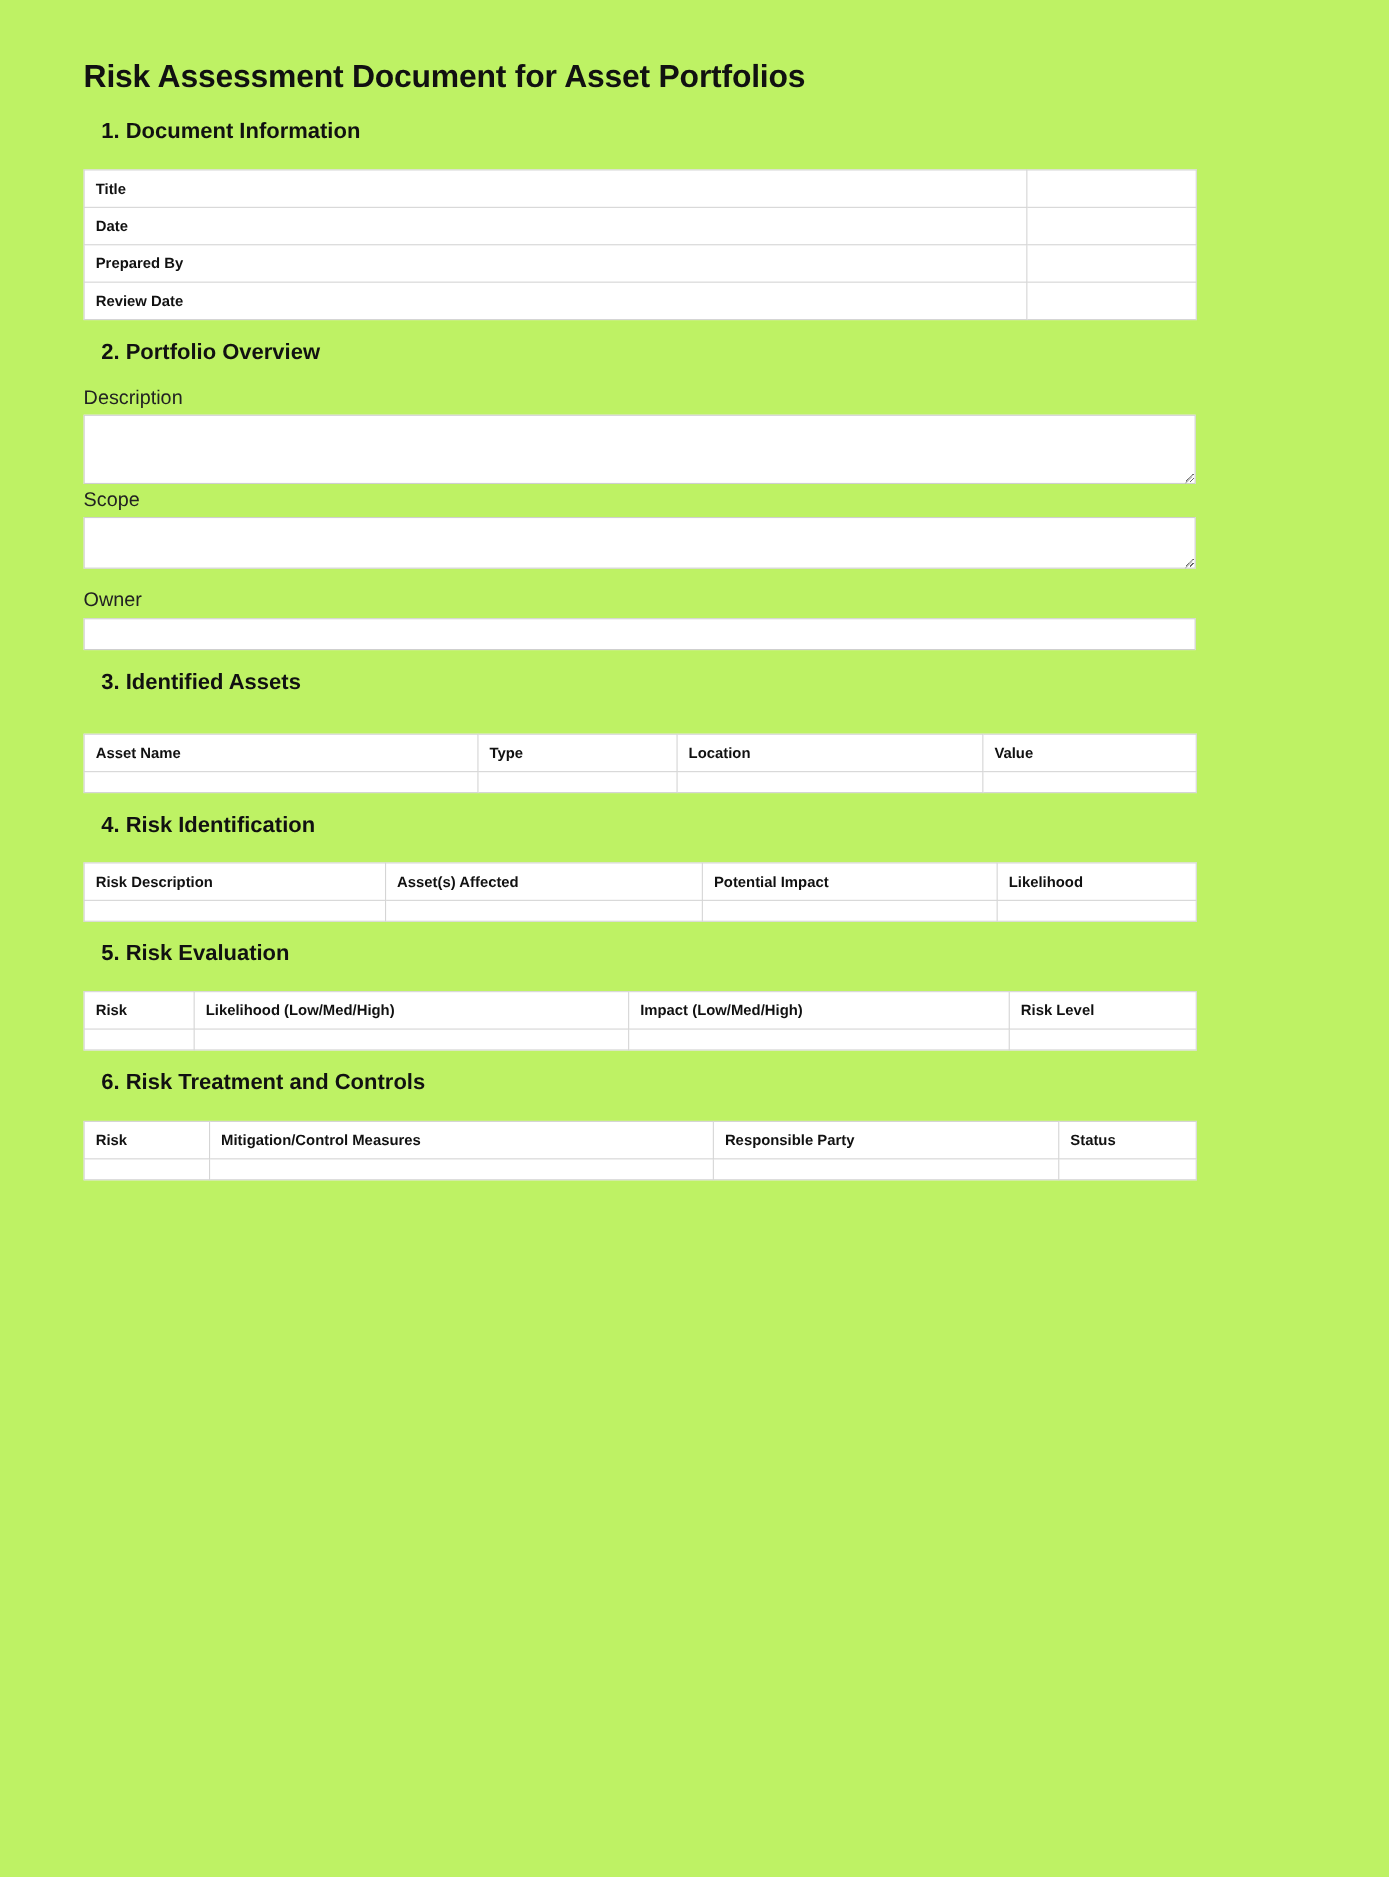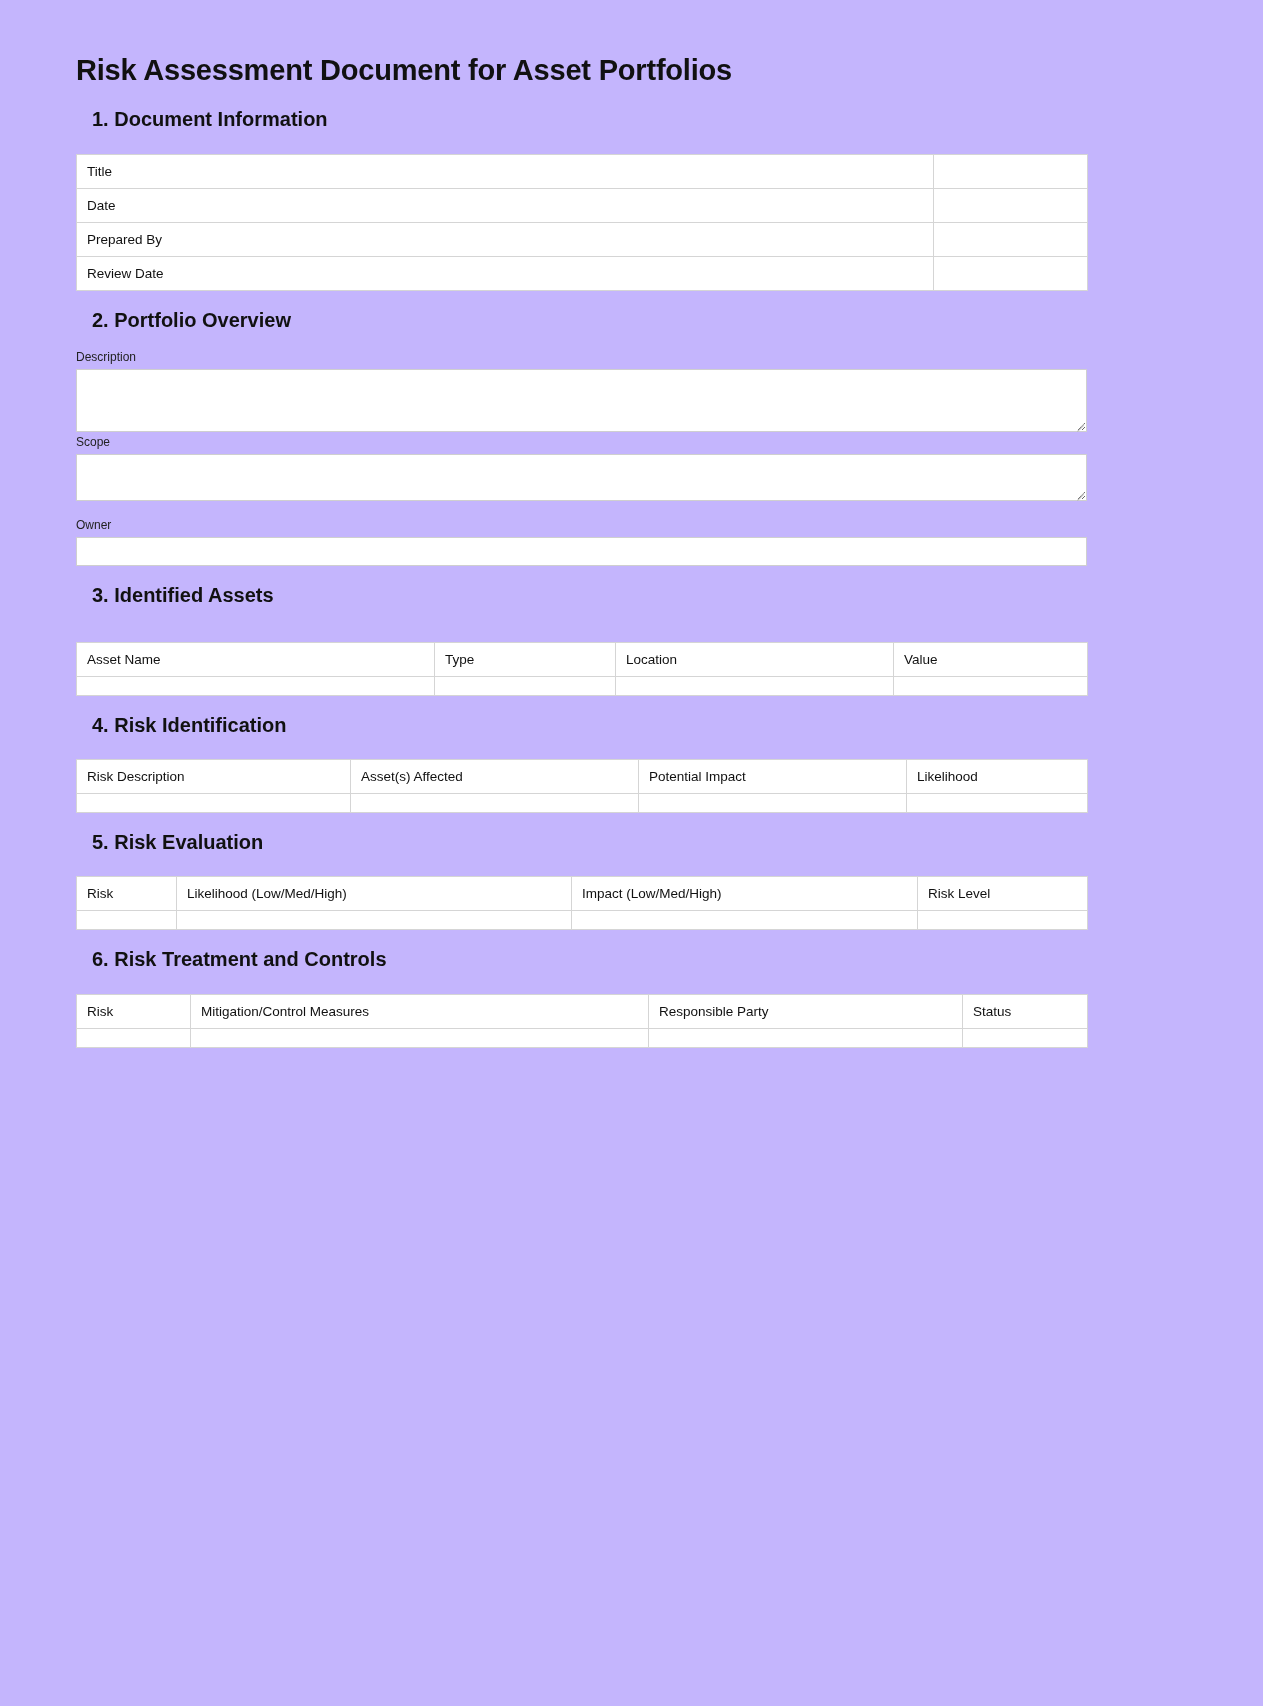--- a/index.html
+++ b/index.html
@@ -13,21 +13,21 @@
     font-family: "Liberation Sans", sans-serif;
     color: #111111;
     -webkit-font-smoothing: antialiased;
   }
   .page {
     position: relative;
     width: 1263px;
     height: 1706px;
     box-sizing: border-box;
     padding: 46px 176px 0 76px;
-    background: #c4b5fd;
+    background: #bef264;
     overflow: hidden;
   }
   .doc-title {
     font-size: 29px;
     font-weight: bold;
     letter-spacing: -0.2px;
     margin: 0 0 0 0;
     padding-top: 6px;
     line-height: 1.3;
     color: #111111;
@@ -59,34 +59,34 @@
     font-size: 13.5px;
     text-align: left;
     vertical-align: middle;
     color: #111111;
     height: 16px;
     box-sizing: border-box;
     overflow: hidden;
   }
   table.grid th,
   table.grid td.label-cell {
-    font-weight: normal;
+    font-weight: bold;
   }
   table.grid td.empty-cell {
     height: 19px;
     padding: 4px 10px;
   }
   .table-info { margin-top: 22px; }
   .table-assets { margin-top: 34px; }
   .table-risks { margin-top: 21px; }
   .table-eval { margin-top: 21px; }
   .table-treat { margin-top: 22px; }
 
   .field-label {
-    font-size: 12px;
+    font-size: 18px;
     font-weight: normal;
     color: #222222;
     line-height: 1.35;
     margin: 0;
     padding: 0;
   }
   .label-description { margin-top: 14px; }
   .label-scope { margin-top: 2px; }
   .label-owner { margin-top: 16px; }
 

